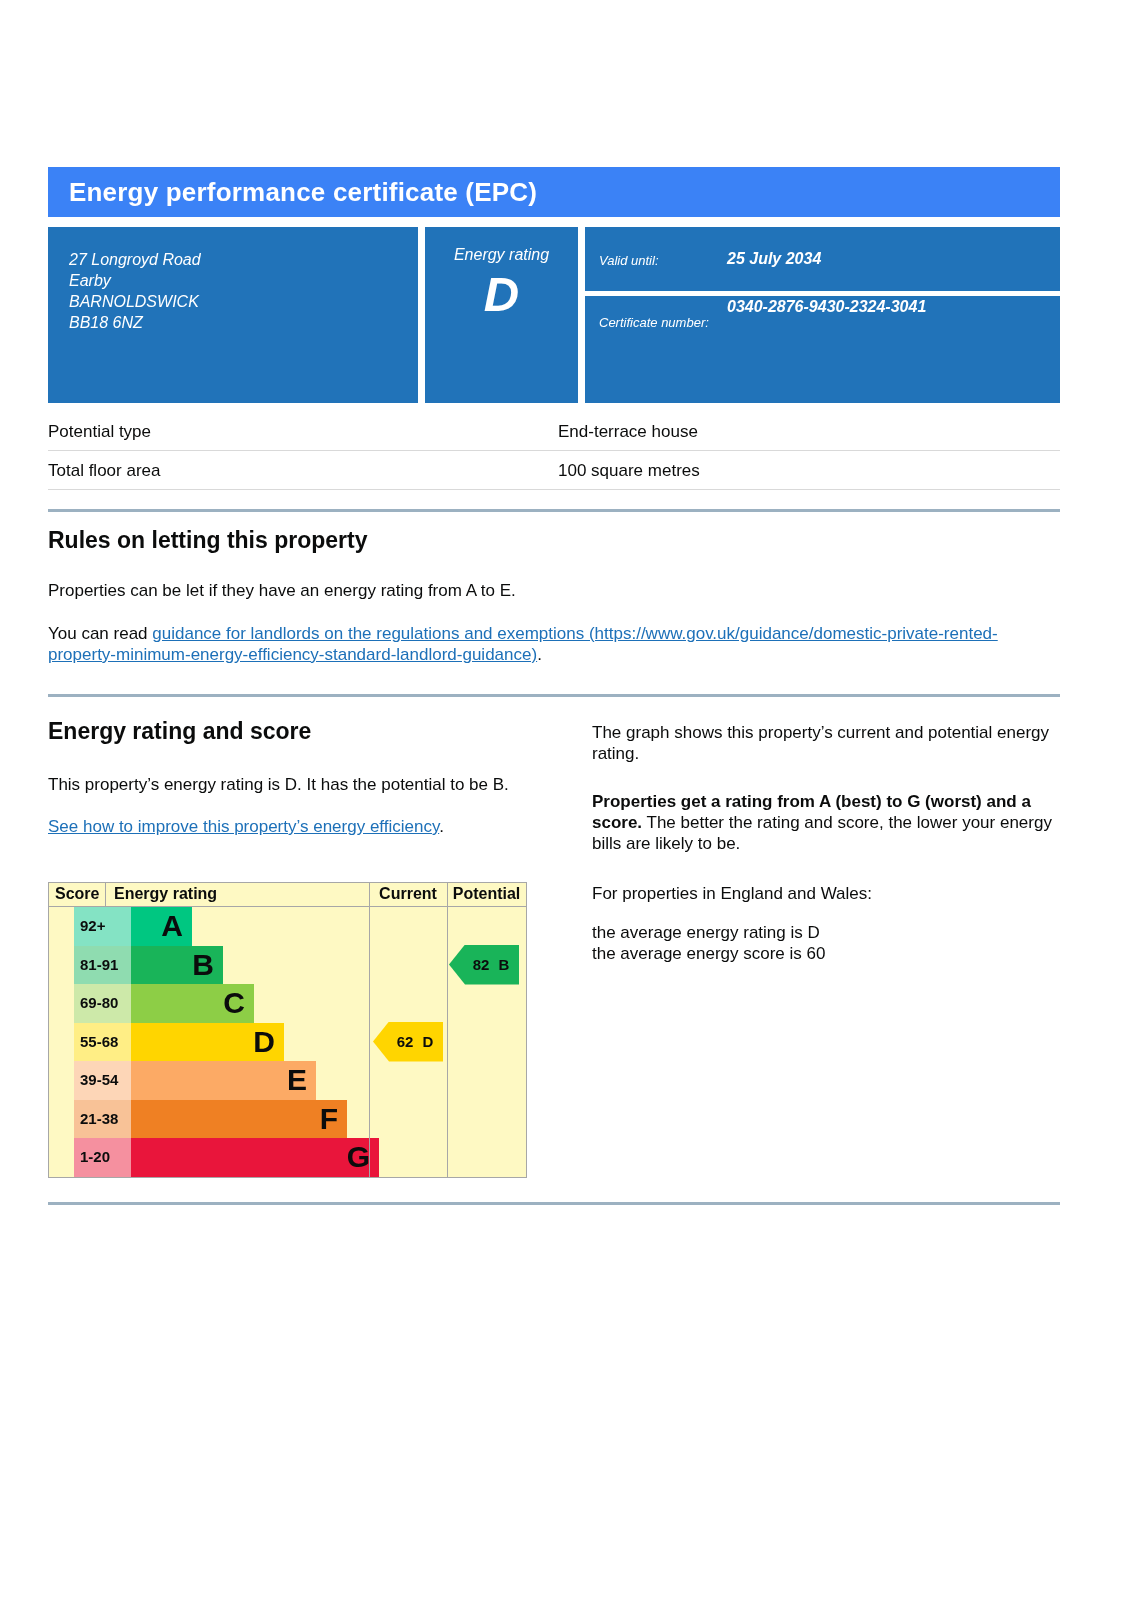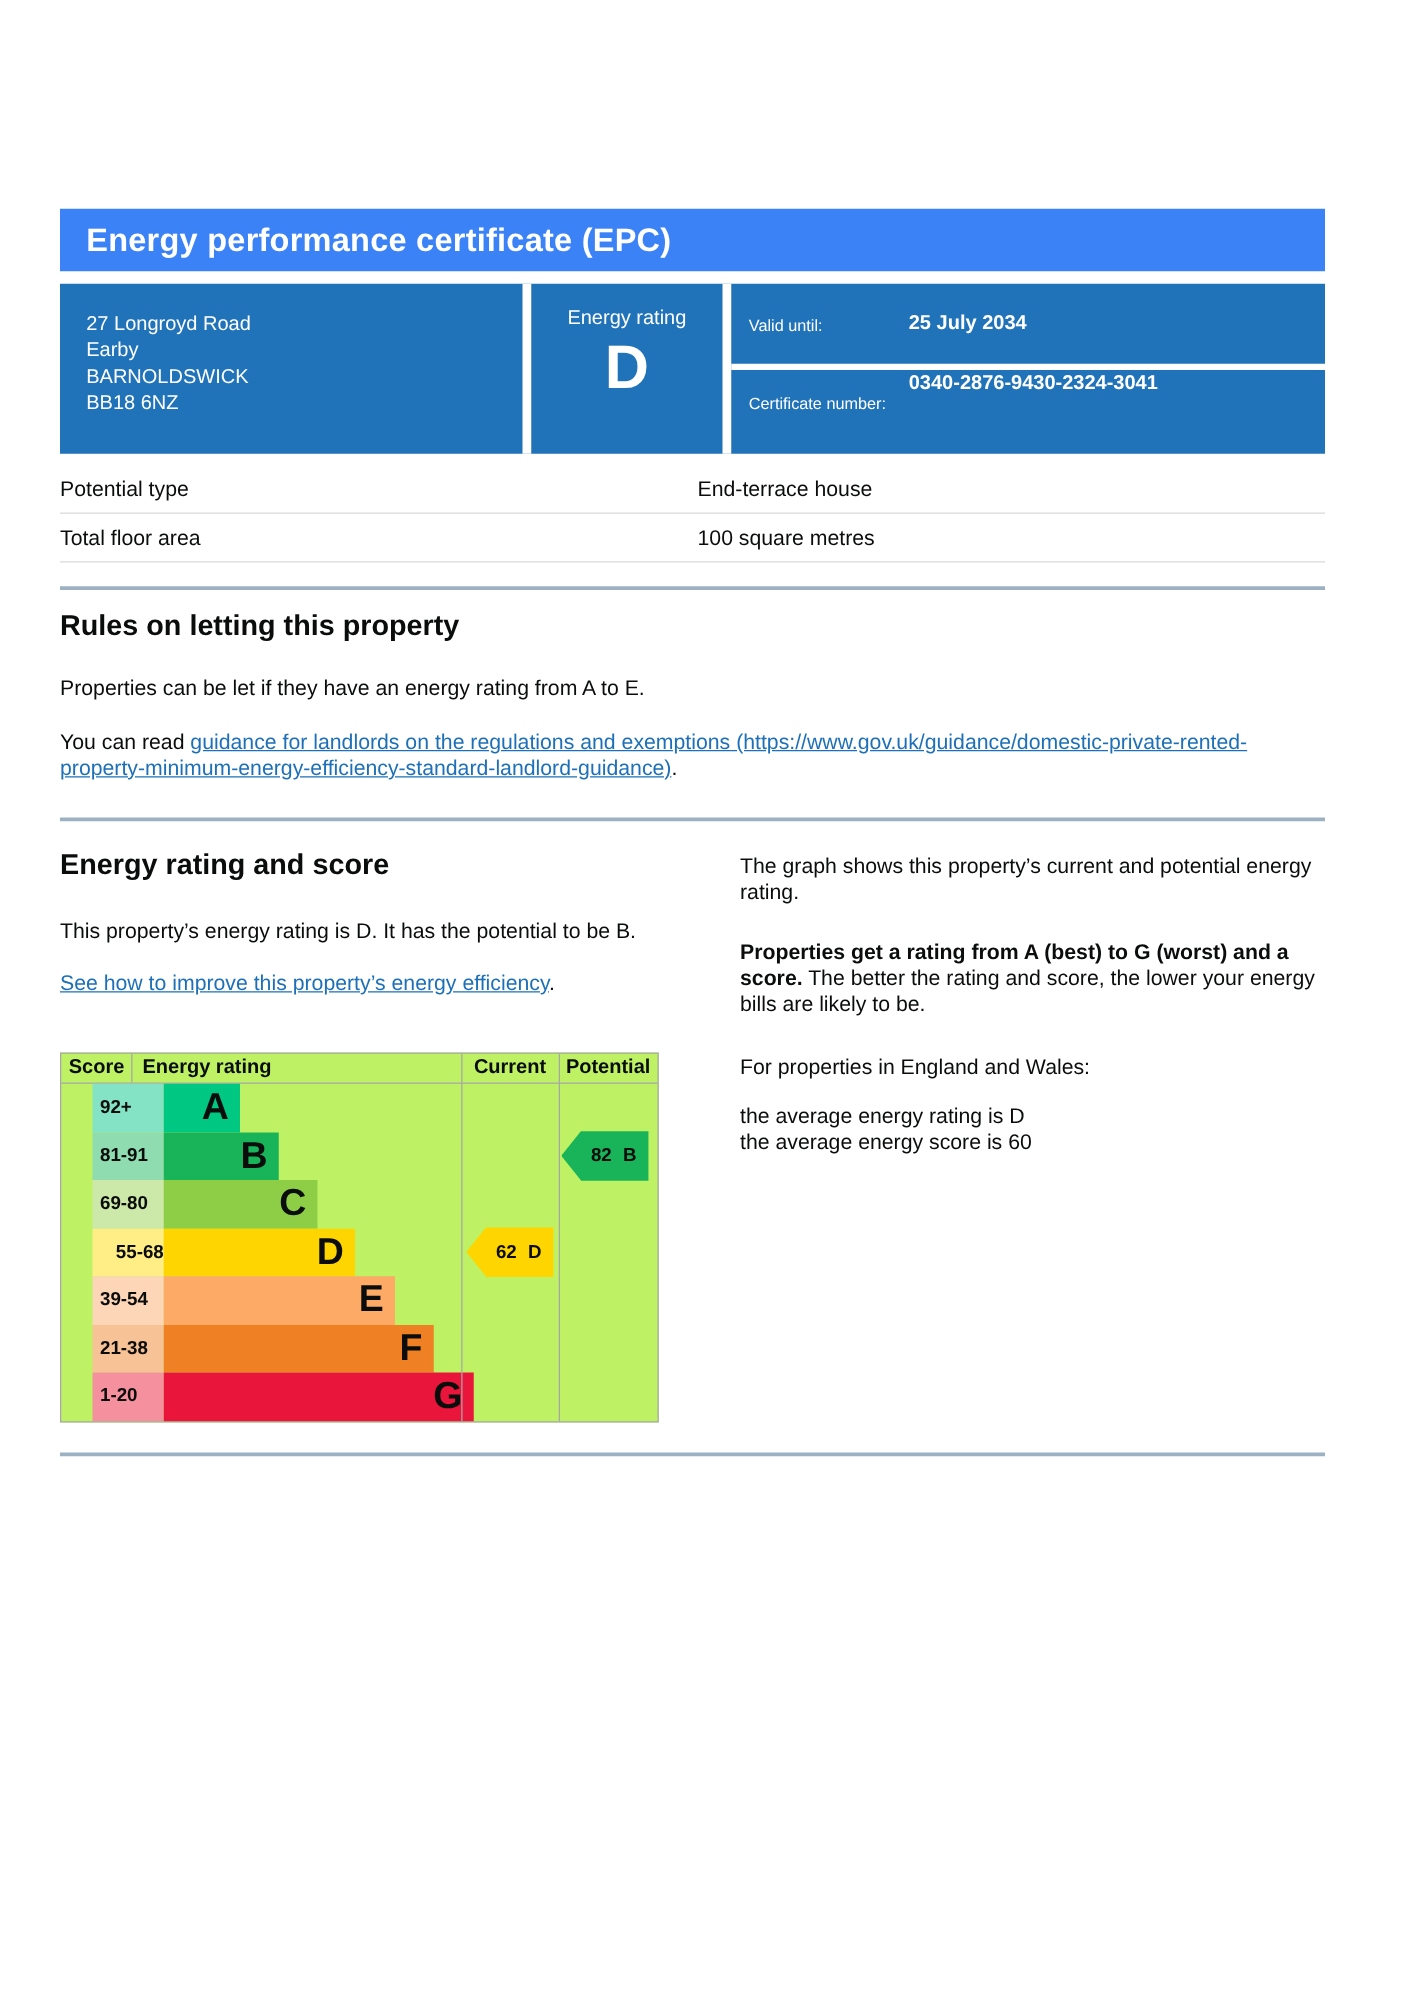--- a/index.html
+++ b/index.html
@@ -11,21 +11,21 @@
     color: #0b0c0c;
     -webkit-font-smoothing: antialiased;
   }
   .content { position: relative; width: 1012px; margin-left: 48px; padding-top: 167px; }
 
   
   .banner { height: 50px; background: #3b82f6; display: flex; align-items: center; }
   .banner h1 { margin: 0; padding-left: 21px; color: #ffffff; font-size: 26px; font-weight: bold; letter-spacing: .2px; }
 
   
-  .panel { margin-top: 10px; height: 136px; background: #2173b9; color: #ffffff; display: flex; }
+  .panel { margin-top: 10px; height: 176px; background: #2173b9; color: #ffffff; display: flex; font-style: italic; }
   .panel .addr { width: 370px; padding: 22px 10px 0 21px; font-size: 16px; line-height: 21px; }
   .sep-v { width: 7px; background: #ffffff; }
   .panel .mid { width: 153px; text-align: center; padding-top: 19px; }
   .panel .mid .lbl { font-size: 16px; }
   .panel .mid .big { font-size: 49px; font-weight: bold; margin-top: 4px; line-height: 52px; }
   .panel .right { flex: 1; display: flex; flex-direction: column; }
   .panel .right .row1 { height: 69px; border-bottom: 5px solid #ffffff; position: relative; }
   .panel .right .row2 { flex: 1; position: relative; }
   .panel .klabel { position: absolute; left: 14px; font-size: 13px; line-height: 21px; }
   .panel .kvalue { position: absolute; left: 142px; font-size: 16px; font-weight: bold; }
@@ -54,21 +54,21 @@
   .col-left .p1 { margin-top: 29px; }
   .col-left .plink { margin-top: 21px; }
   .col-right { margin-left: 62px; width: 468px; }
   .col-right .p { margin-top: 27px; }
   .col-right .p.first { margin-top: 4px; }
   .col-right .p.gap { margin-top: 29px; }
   .col-right .p.small-gap { margin-top: 18px; }
   .bold { font-weight: bold; }
 
   
-  .epc-chart { position: relative; margin-top: 45px; width: 479px; border: 1px solid #a7a7a7; background: #bef264; }
+  .epc-chart { position: relative; margin-top: 45px; width: 479px; border: 1px solid #a7a7a7; background: #fef9c3; }
   .epc-header { display: flex; height: 24px; border-bottom: 1px solid #a7a7a7; font-weight: bold; font-size: 16px; }
   .h-score { width: 57px; padding: 2px 0 0 6px; border-right: 1px solid #a7a7a7; }
   .h-rating { width: 263px; padding: 2px 0 0 8px; }
   .h-current { width: 78px; text-align: center; padding-top: 2px; }
   .h-potential { flex: 1; text-align: center; padding-top: 2px; }
   .vline { position: absolute; top: 0; bottom: 0; width: 1px; background: #a7a7a7; }
   .vline.v1 { left: 320px; }
   .vline.v2 { left: 398px; }
   .epc-row { display: flex; height: 38.5px; padding-left: 25px; }
   .cell-score { width: 57px; font-weight: bold; font-size: 15px; padding: 10px 0 0 6px; }
@@ -155,21 +155,21 @@
             </div>
             <div class="epc-row">
               <div class="cell-score" style="background: rgb(143, 220, 176);">81-91</div>
               <div class="band-bar" style="background: rgb(25, 180, 89); width: 92px;">B</div>
             </div>
             <div class="epc-row">
               <div class="cell-score" style="background: rgb(205, 233, 169);">69-80</div>
               <div class="band-bar" style="background: rgb(141, 206, 70); width: 123px;">C</div>
             </div>
             <div class="epc-row">
-              <div class="cell-score" style="background: rgb(255, 238, 133); text-align: right;">55-68</div>
+              <div class="cell-score" style="background: rgb(255, 238, 133);">55-68</div>
               <div class="band-bar" style="background: rgb(255, 213, 0); width: 153px;">D</div>
             </div>
             <div class="epc-row">
               <div class="cell-score" style="background: rgb(253, 214, 183);">39-54</div>
               <div class="band-bar" style="background: rgb(252, 170, 101); width: 185px;">E</div>
             </div>
             <div class="epc-row">
               <div class="cell-score" style="background: rgb(248, 194, 151);">21-38</div>
               <div class="band-bar" style="background: rgb(239, 128, 35); width: 216px;">F</div>
             </div>

